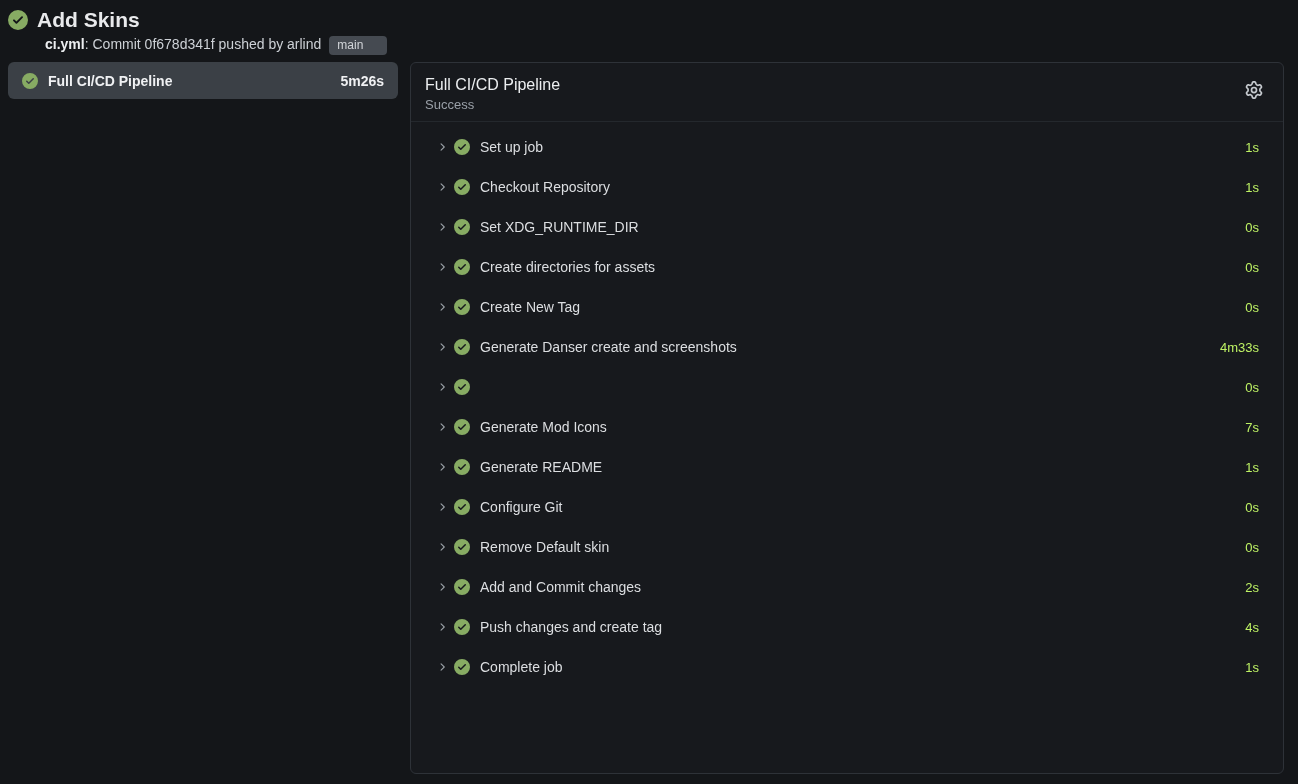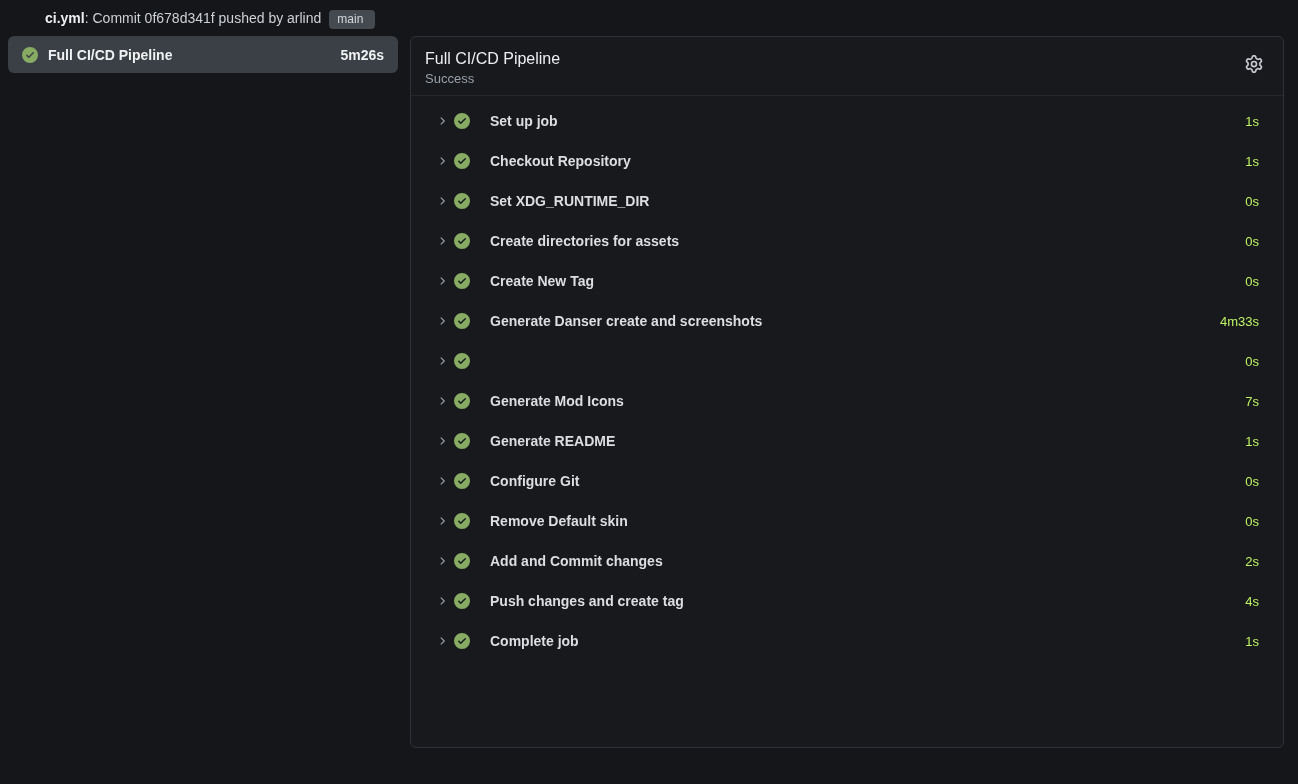--- a/index.html
+++ b/index.html
@@ -23,21 +23,21 @@
     display: flex; 
     line-height: 17px;
     white-space: pre-wrap;
   }
   .wf-file { font-weight: 700; color: #eceef0; }
   .branch-badge {
     margin-left: 8px;
     background: #454a51;
     color: #d2d5d9;
     border-radius: 4px;
-    padding: 2px 12px 3px 8px;
+    padding: 2px 24px 3px 8px;
     font-size: 12px;
     line-height: 14px;
     cursor: pointer;
   }
 
   
   .content {
     display: flex;
     align-items: flex-start;
     gap: 12px;
@@ -80,29 +80,37 @@
 
   
   .steps { padding: 5px 24px 0 25px; }
   .step-row {
     height: 40px;
     display: flex; align-items: center;
     cursor: pointer;
   }
   .chev { width: 18px; display: flex; align-items: center; color: #9ba1a8; flex-shrink: 0; }
   .check-icon { display: flex; align-items: center; flex-shrink: 0; }
-  .step-name { margin-left: 20px; font-size: 14px; color: #dcdee1; font-weight: bold; }
+  .step-name { margin-left: 10px; font-size: 14px; color: #dcdee1; }
   .step-duration { margin-left: auto; font-size: 13px; color: #bef264; }
 
   svg { display: block; }
 </style>
 </head>
 <body>
 
 <div class="run-header">
+  <div class="run-title-row">
+    <span>
+      <svg width="20" height="20" viewBox="0 0 16 16" aria-hidden="true">
+        <path fill="#87ab63" d="M8 16A8 8 0 1 1 8 0a8 8 0 0 1 0 16Zm3.78-9.72a.751.751 0 0 0-.018-1.042.751.751 0 0 0-1.042-.018L6.75 9.19 5.28 7.72a.751.751 0 0 0-1.042.018.751.751 0 0 0-.018 1.042l2 2a.75.75 0 0 0 1.06 0Z"></path>
+      </svg>
+    </span>
+    <h1 class="run-title">Add Skins</h1>
+  </div>
   <div class="run-subtitle"><span class="wf-file">ci.yml</span><span>: Commit </span><span>0f678d341f</span><span> pushed by arlind</span><span class="branch-badge">main</span></div>
 </div>
 
 <div class="content">
 
   <aside class="jobs-sidebar">
     <div class="job-item">
       <span class="check-icon">
         <svg width="16" height="16" viewBox="0 0 16 16" aria-hidden="true">
           <path fill="#87ab63" d="M8 16A8 8 0 1 1 8 0a8 8 0 0 1 0 16Zm3.78-9.72a.751.751 0 0 0-.018-1.042.751.751 0 0 0-1.042-.018L6.75 9.19 5.28 7.72a.751.751 0 0 0-1.042.018.751.751 0 0 0-.018 1.042l2 2a.75.75 0 0 0 1.06 0Z"></path>

